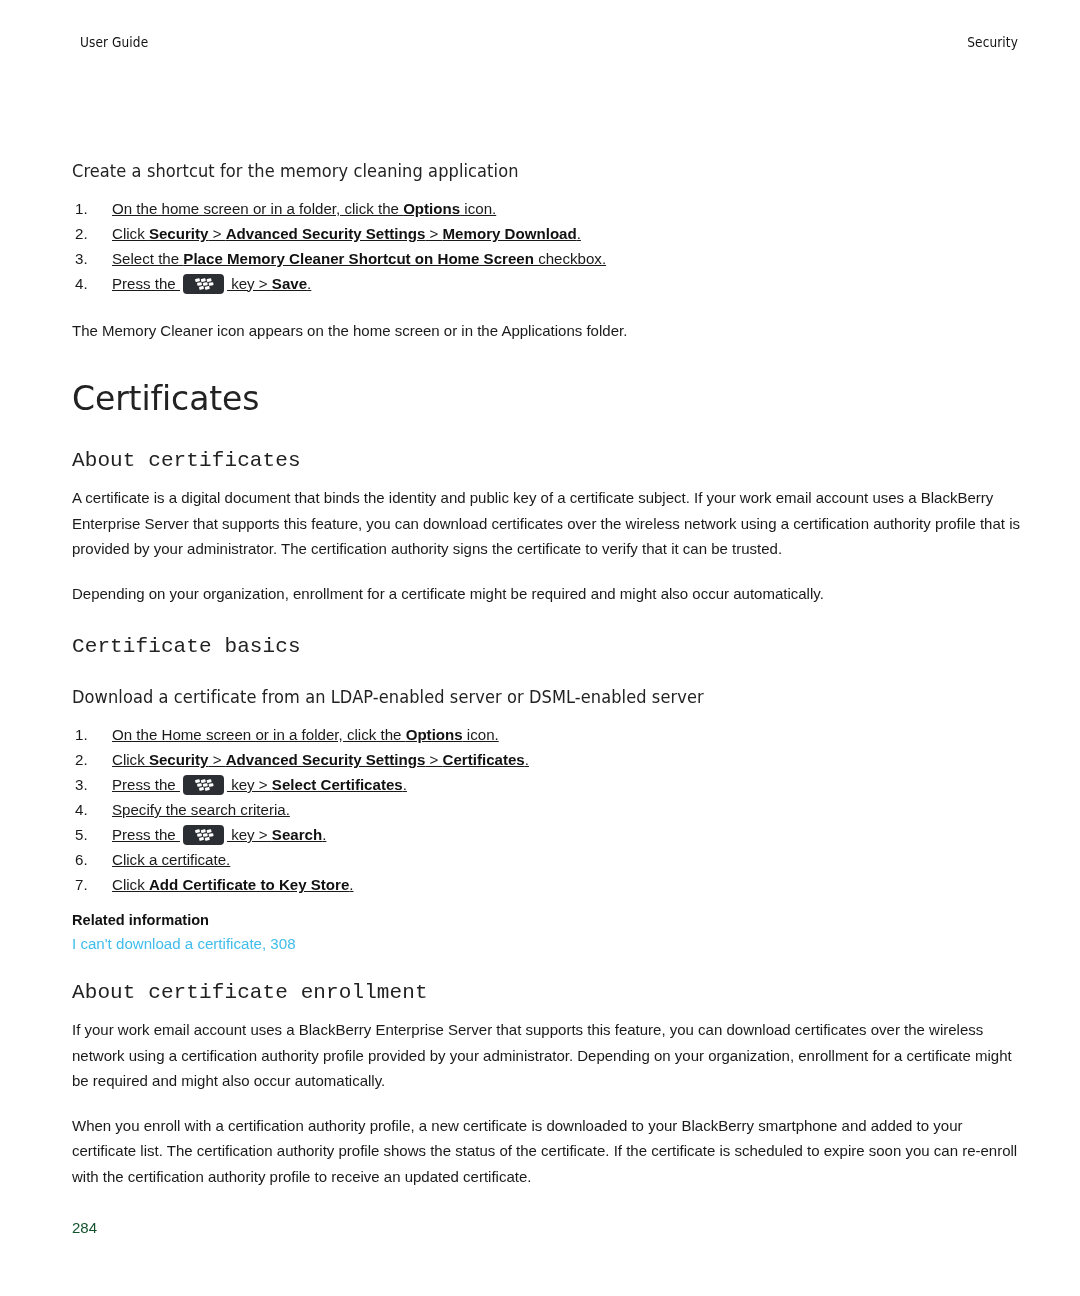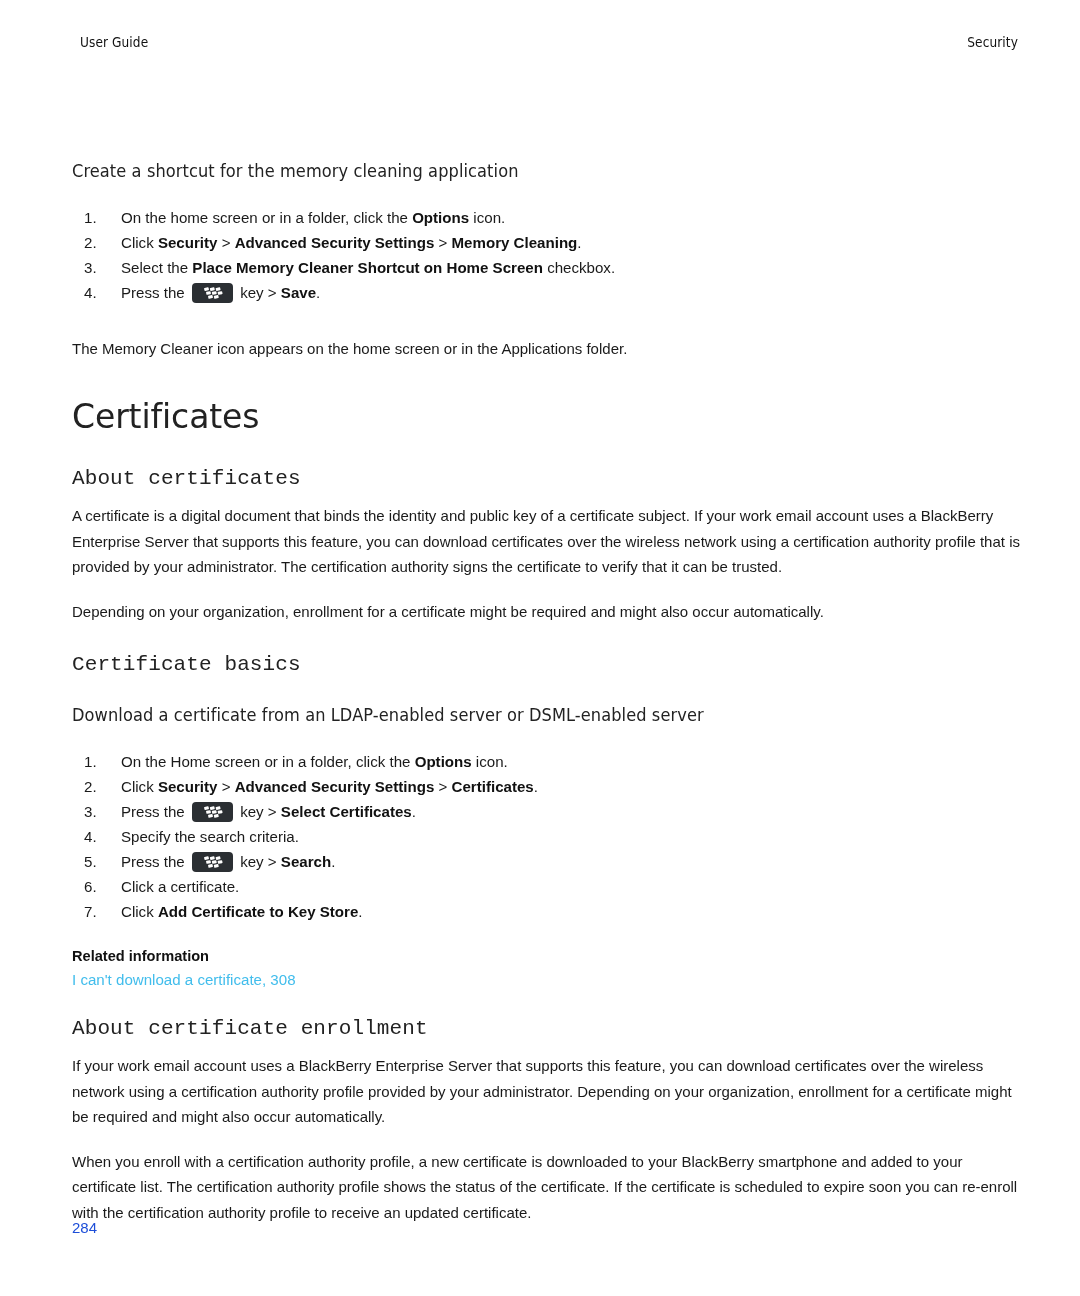--- a/index.html
+++ b/index.html
@@ -85,23 +85,24 @@
     font-size: 15px;
     line-height: 25.5px;
     color: #1a1a1a;
     margin: 0;
     text-align: left;
   }
 
   
   ol.steps {
     list-style: none;
-    margin: 12px;
+    margin: 3px;
     padding: 0;
     counter-reset: step;
+    text-decoration: underline;
   }
   ol.steps > li {
     counter-increment: step;
     position: relative;
     padding-left: 37px;
     font-size: 15.1px;
     line-height: 25px;
     color: #1a1a1a;
     min-height: 25px;
   }
@@ -150,21 +151,21 @@
   
   .sp-h3-list { height: 11px; }
   .sp-para    { height: 19px; }
 
   
   .folio {
     position: absolute;
     left: 72px;
     bottom: 60px;
     font-size: 15px;
-    color: #1d4ed8;
+    color: #14532d;
     font-family: "Liberation Sans", sans-serif;
     margin-top: 36px;
   }
 </style>
 </head>
 <body>
 
 <div class="page">
 
   <div class="running-header">
@@ -172,21 +173,21 @@
     <span class="hdr-right">Security</span>
   </div>
 
   <div class="content">
 
     
     <h3 class="task">Create a shortcut for the memory cleaning application</h3>
     <div class="sp-h3-list"></div>
     <ol class="steps">
         <li><span>On the home screen or in a folder, click the </span><b>Options</b><span> icon.</span></li>
-        <li><span>Click </span><b>Security</b><span> &gt; </span><b>Advanced Security Settings</b><span> &gt; </span><b>Memory Cleaning</b><span>.</span></li>
+        <li><span>Click </span><b>Security</b><span> &gt; </span><b>Advanced Security Settings</b><span> &gt; </span><b>Memory Download</b><span>.</span></li>
         <li><span>Select the </span><b>Place Memory Cleaner Shortcut on Home Screen</b><span> checkbox.</span></li>
         <li><span>Press the </span><span class="menu-key"><svg width="41" height="20" viewBox="0 0 41 20" aria-hidden="true">
               <g fill="#ffffff">
                 <rect x="12.2" y="4.6" width="4.6" height="3.0" rx="0.7" transform="rotate(-12 14.5 6.1)"></rect>
                 <rect x="18.0" y="4.6" width="4.6" height="3.0" rx="0.7" transform="rotate(-12 20.3 6.1)"></rect>
                 <rect x="23.8" y="4.6" width="4.6" height="3.0" rx="0.7" transform="rotate(-12 26.1 6.1)"></rect>
                 <rect x="14.2" y="8.5" width="4.6" height="3.0" rx="0.7" transform="rotate(-12 16.5 10.0)"></rect>
                 <rect x="20.0" y="8.5" width="4.6" height="3.0" rx="0.7" transform="rotate(-12 22.3 10.0)"></rect>
                 <rect x="25.8" y="8.5" width="4.6" height="3.0" rx="0.7" transform="rotate(-12 28.1 10.0)"></rect>
                 <rect x="16.2" y="12.4" width="4.6" height="3.0" rx="0.7" transform="rotate(-12 18.5 13.9)"></rect>

